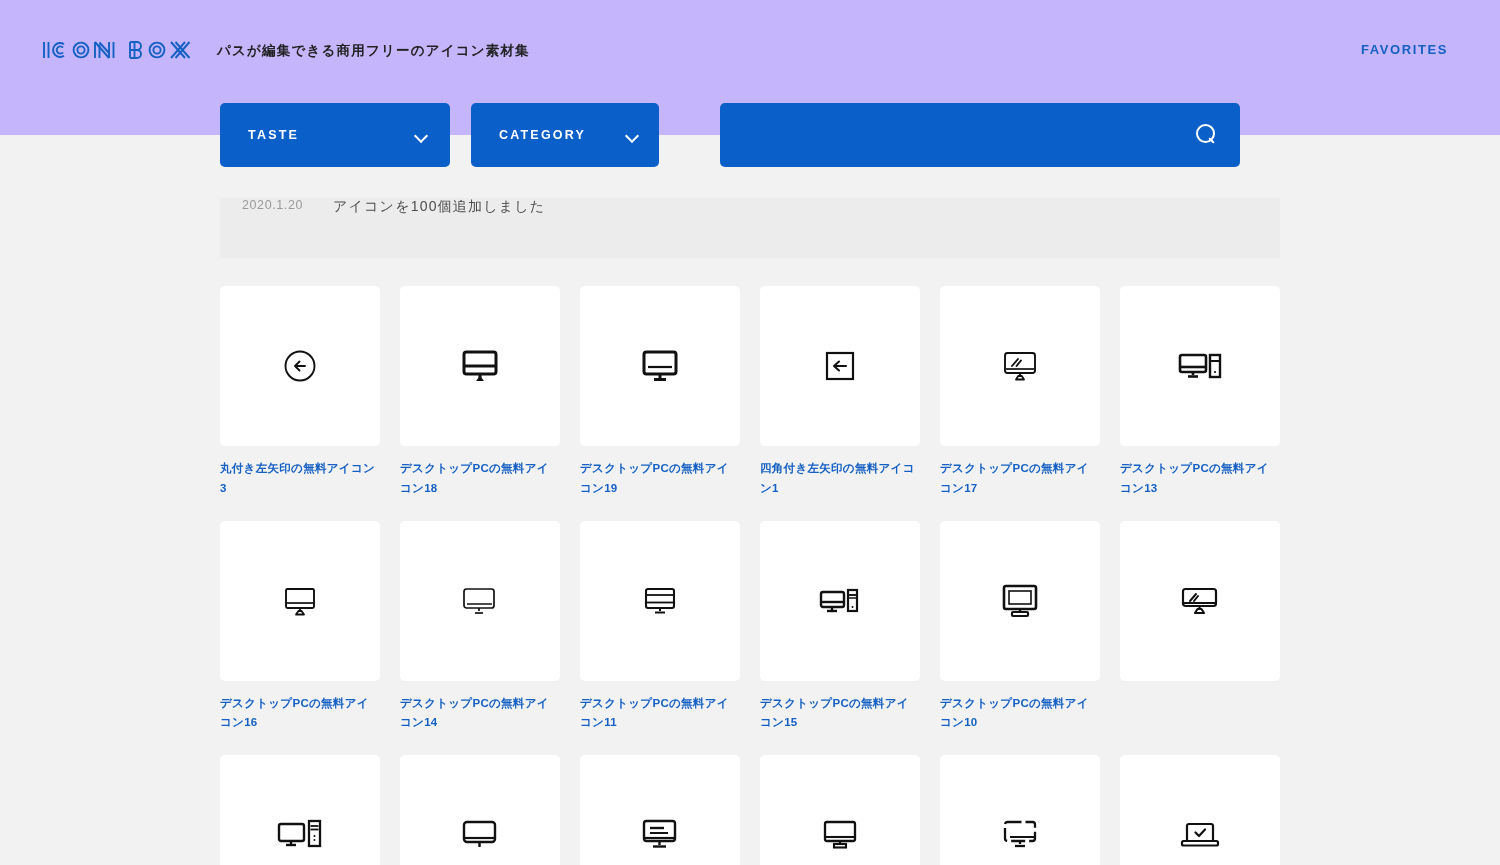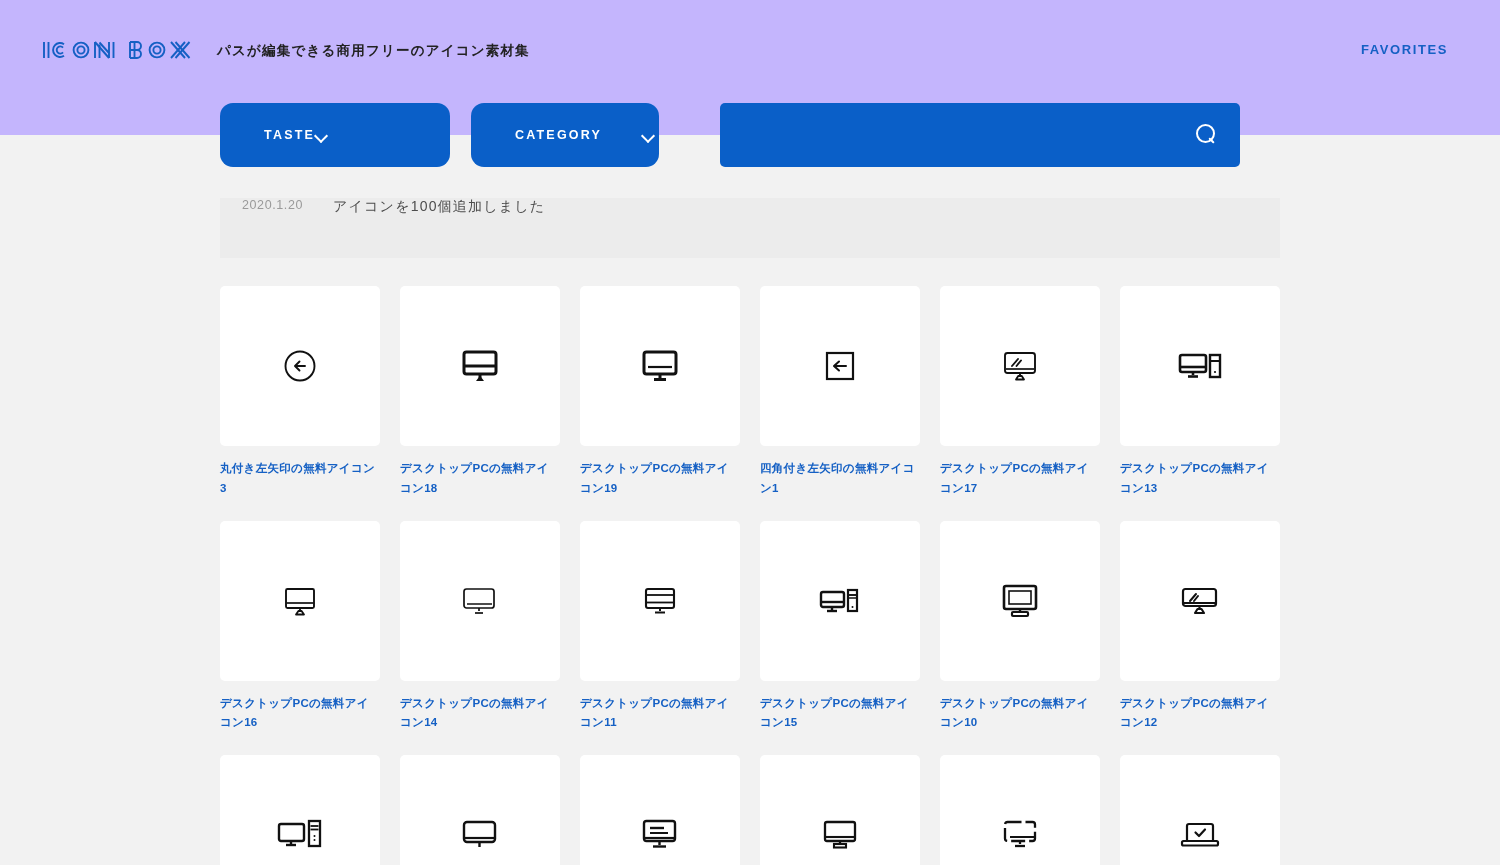--- a/index.html
+++ b/index.html
@@ -30,23 +30,23 @@
     font-size: 13px; font-weight: bold; color: #1560c4;
     letter-spacing: 1.6px; cursor: pointer; padding-left: 32px;
   }
   
   .filters {
     position: absolute; left: 220px; top: 103px;
     display: flex; align-items: flex-start;
     z-index: 5;
   }
   .select {
-    height: 64px; background: #0a5fc8; border-radius: 13px;
-    display: flex; align-items: center; 
-    padding: 0 22px 0 44px; cursor: pointer; position: relative;
+    height: 64px; background: #0a5fc8; border-radius: 5px;
+    display: flex; align-items: center; justify-content: space-between;
+    padding: 0 22px 0 28px; cursor: pointer; position: relative;
   }
   .select-taste { width: 230px; margin-right: 21px; }
   .select-category { width: 188px; gap: 40px; }
   .select-label {
     color: #ffffff; font-size: 12.5px; font-weight: bold;
     letter-spacing: 2.2px;
   }
   .chev {
     width: 13px; height: 8px; position: relative; flex: none;
   }
@@ -339,21 +339,20 @@
         <span>
           <svg width="48" height="44" viewBox="0 0 48 44">
             <rect x="7" y="10" width="33" height="17" rx="2.5" fill="none" stroke="#111111" stroke-width="2.2"></rect>
             <path d="M14 22l6-7M18 22l4-5" stroke="#111111" stroke-width="2" stroke-linecap="round"></path>
             <line x1="8" y1="24" x2="39" y2="24" stroke="#111111" stroke-width="2"></line>
             <path d="M23.5 27v3" stroke="#111111" stroke-width="2.2"></path>
             <path d="M19 34l2.5-4h4l2.5 4z" fill="none" stroke="#111111" stroke-width="2.1" stroke-linejoin="round"></path>
           </svg>
         </span>
       </div>
-      <div class="card-label">デスクトップPCの無料アイコン12</div>
     </div>
     <div class="card-wrap">
       <div class="card">
         <span>
           <svg width="52" height="46" viewBox="0 0 52 46">
             <rect x="5" y="12" width="25" height="17" rx="2" fill="none" stroke="#111111" stroke-width="2.4"></rect>
             <path d="M17 29v3" stroke="#111111" stroke-width="2.4"></path>
             <line x1="12" y1="33" x2="22" y2="33" stroke="#111111" stroke-width="2.4"></line>
             <rect x="35" y="9" width="11" height="25" fill="none" stroke="#111111" stroke-width="2.3"></rect>
             <line x1="36.5" y1="14" x2="44.5" y2="14" stroke="#111111" stroke-width="1.8"></line>

